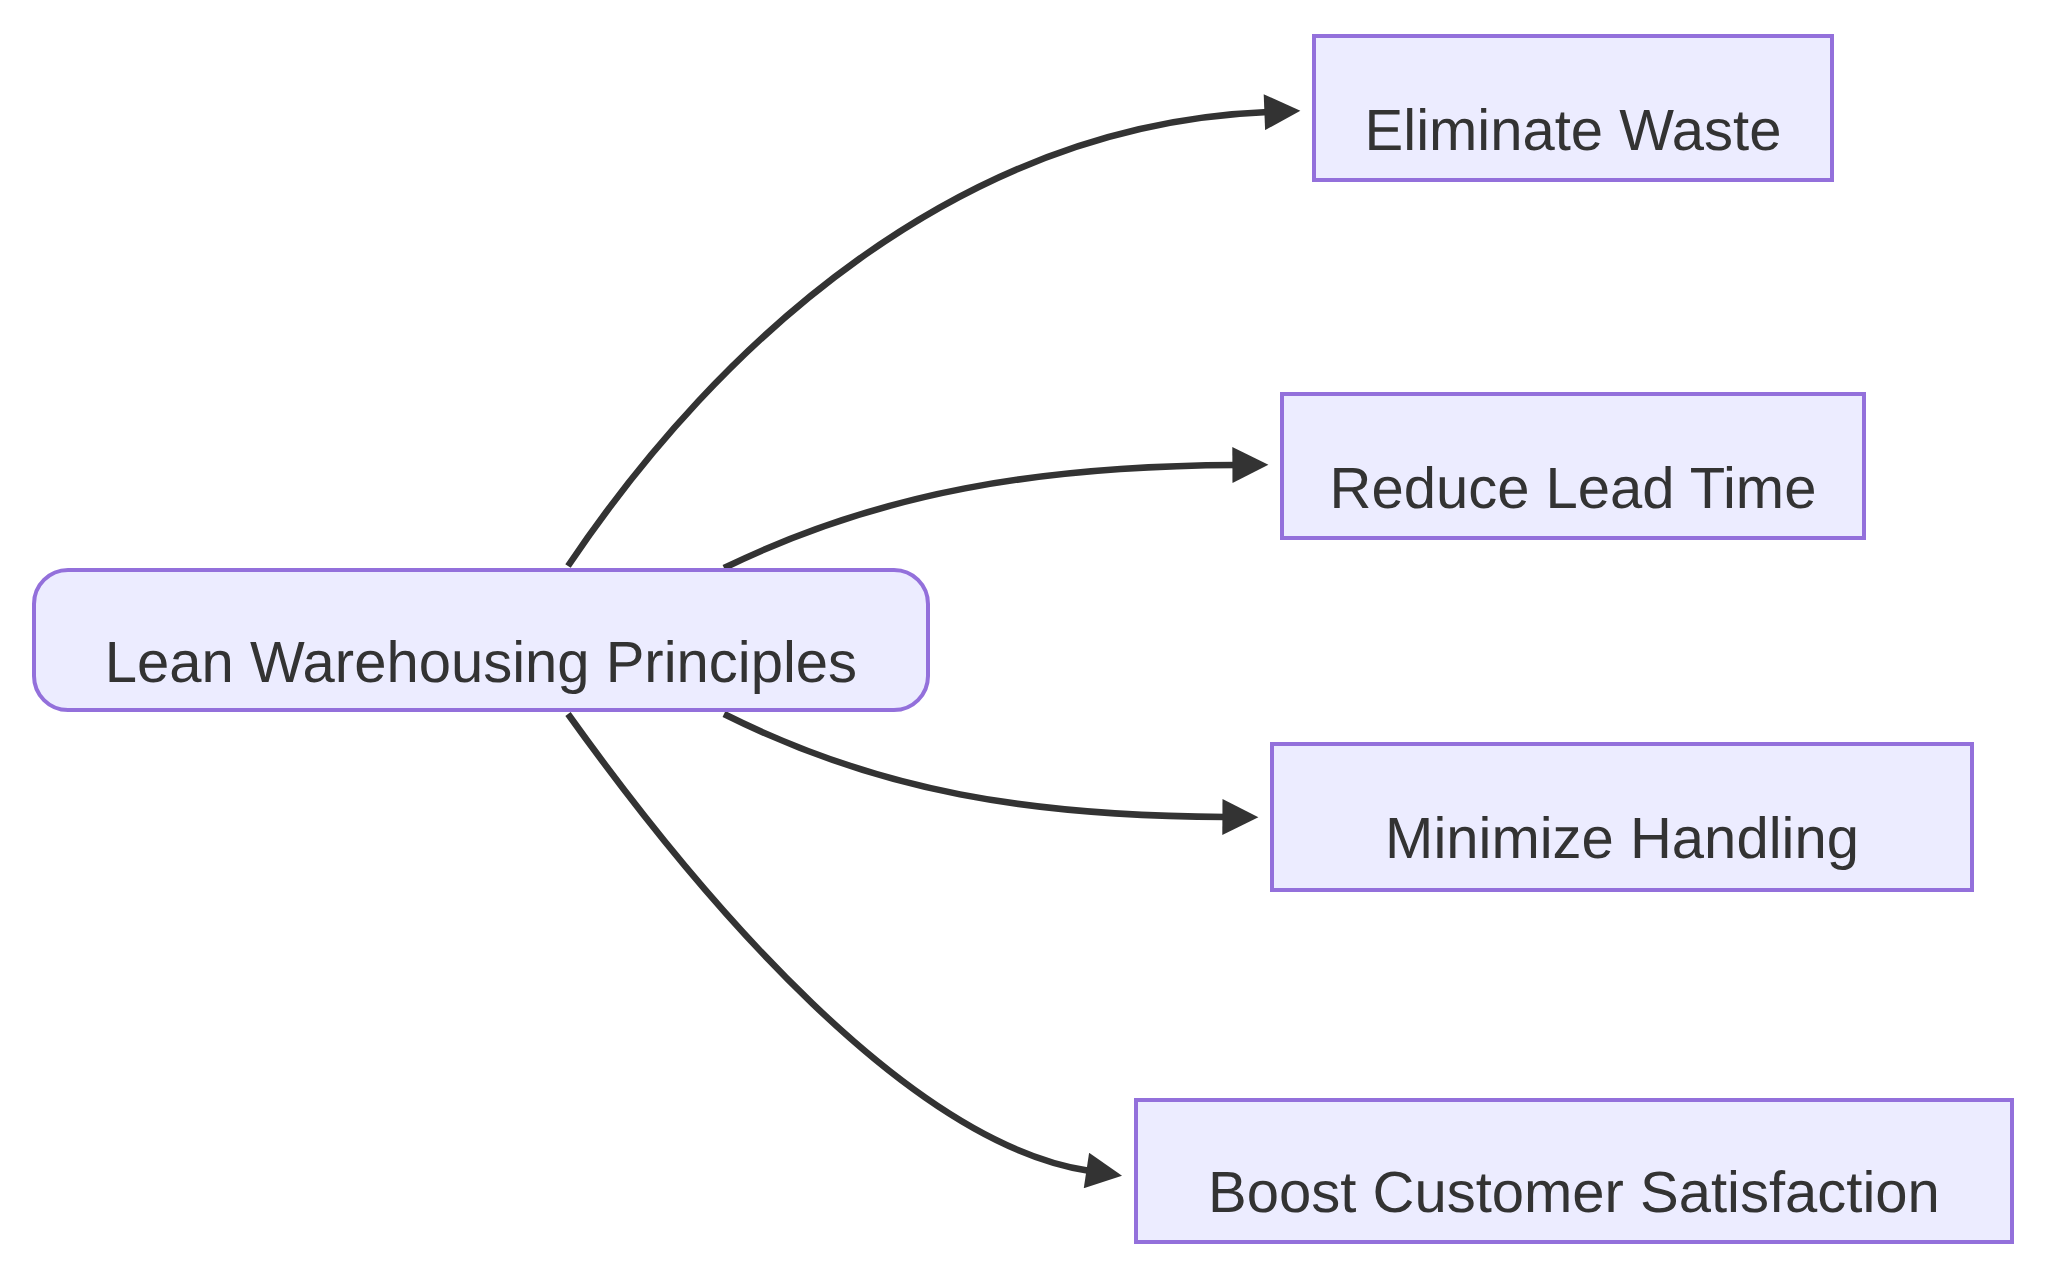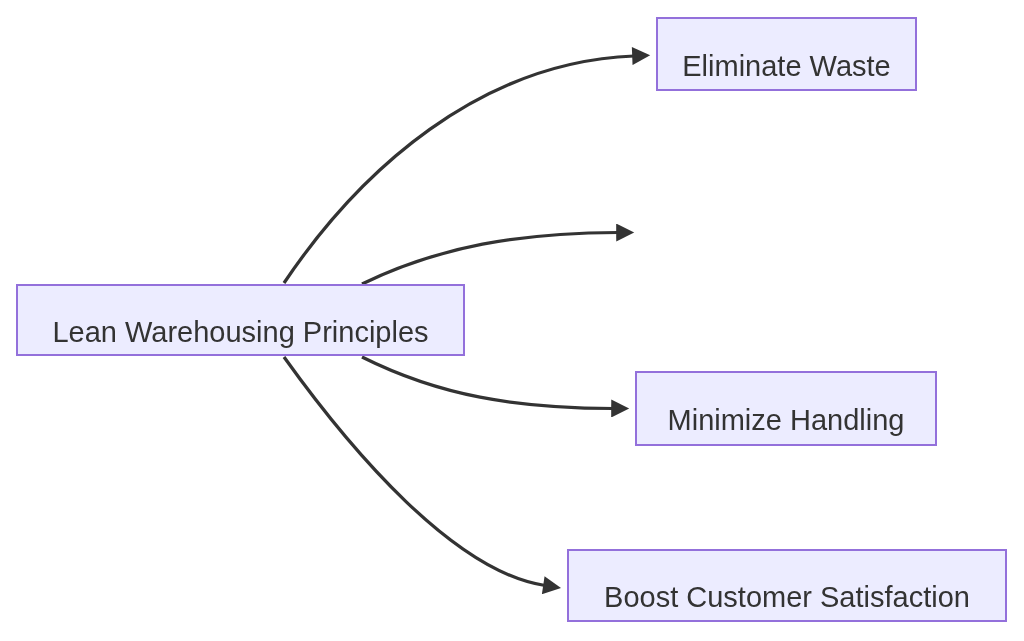--- a/index.html
+++ b/index.html
@@ -33,24 +33,24 @@
     color: #333333;
     font-size: 29px;
     line-height: 1;
     white-space: nowrap;
     text-align: center;
   }
   .node span {
     padding: 0 6px;
     margin-top: 24px;
   }
-  #node-root   { left: 16px;  top: 284px; width: 449px; height: 72px; }
+  #node-root   { left: 16px;  top: 284px; width: 449px; height: 72px; border-radius: 18px; }
   #node-waste  { left: 656px; top: 17px;  width: 261px; height: 74px; }
   #node-lead   { left: 640px; top: 196px; width: 293px; height: 74px; }
-  #node-handle { left: 635px; top: 371px; width: 302px; height: 75px; }
+  #node-handle { left: 635px; top: 371px; width: 352px; height: 75px; }
   #node-boost  { left: 567px; top: 549px; width: 440px; height: 73px; text-align: center; }
   .edge-path {
     fill: none;
     stroke: #333333;
     stroke-width: 3.25px;
   }
 </style>
 </head>
 <body>
 
@@ -69,20 +69,23 @@
   </svg>
 
   <div class="node" id="node-root">
     <span>Lean Warehousing Principles</span>
   </div>
 
   <div class="node" id="node-waste">
     <span>Eliminate Waste</span>
   </div>
 
+  <div class="node" id="node-lead">
+    <span>Reduce Lead Time</span>
+  </div>
 
   <div class="node" id="node-handle">
     <span>Minimize Handling</span>
   </div>
 
   <div class="node" id="node-boost">
     <span>Boost Customer Satisfaction</span>
   </div>
 
 </div>

